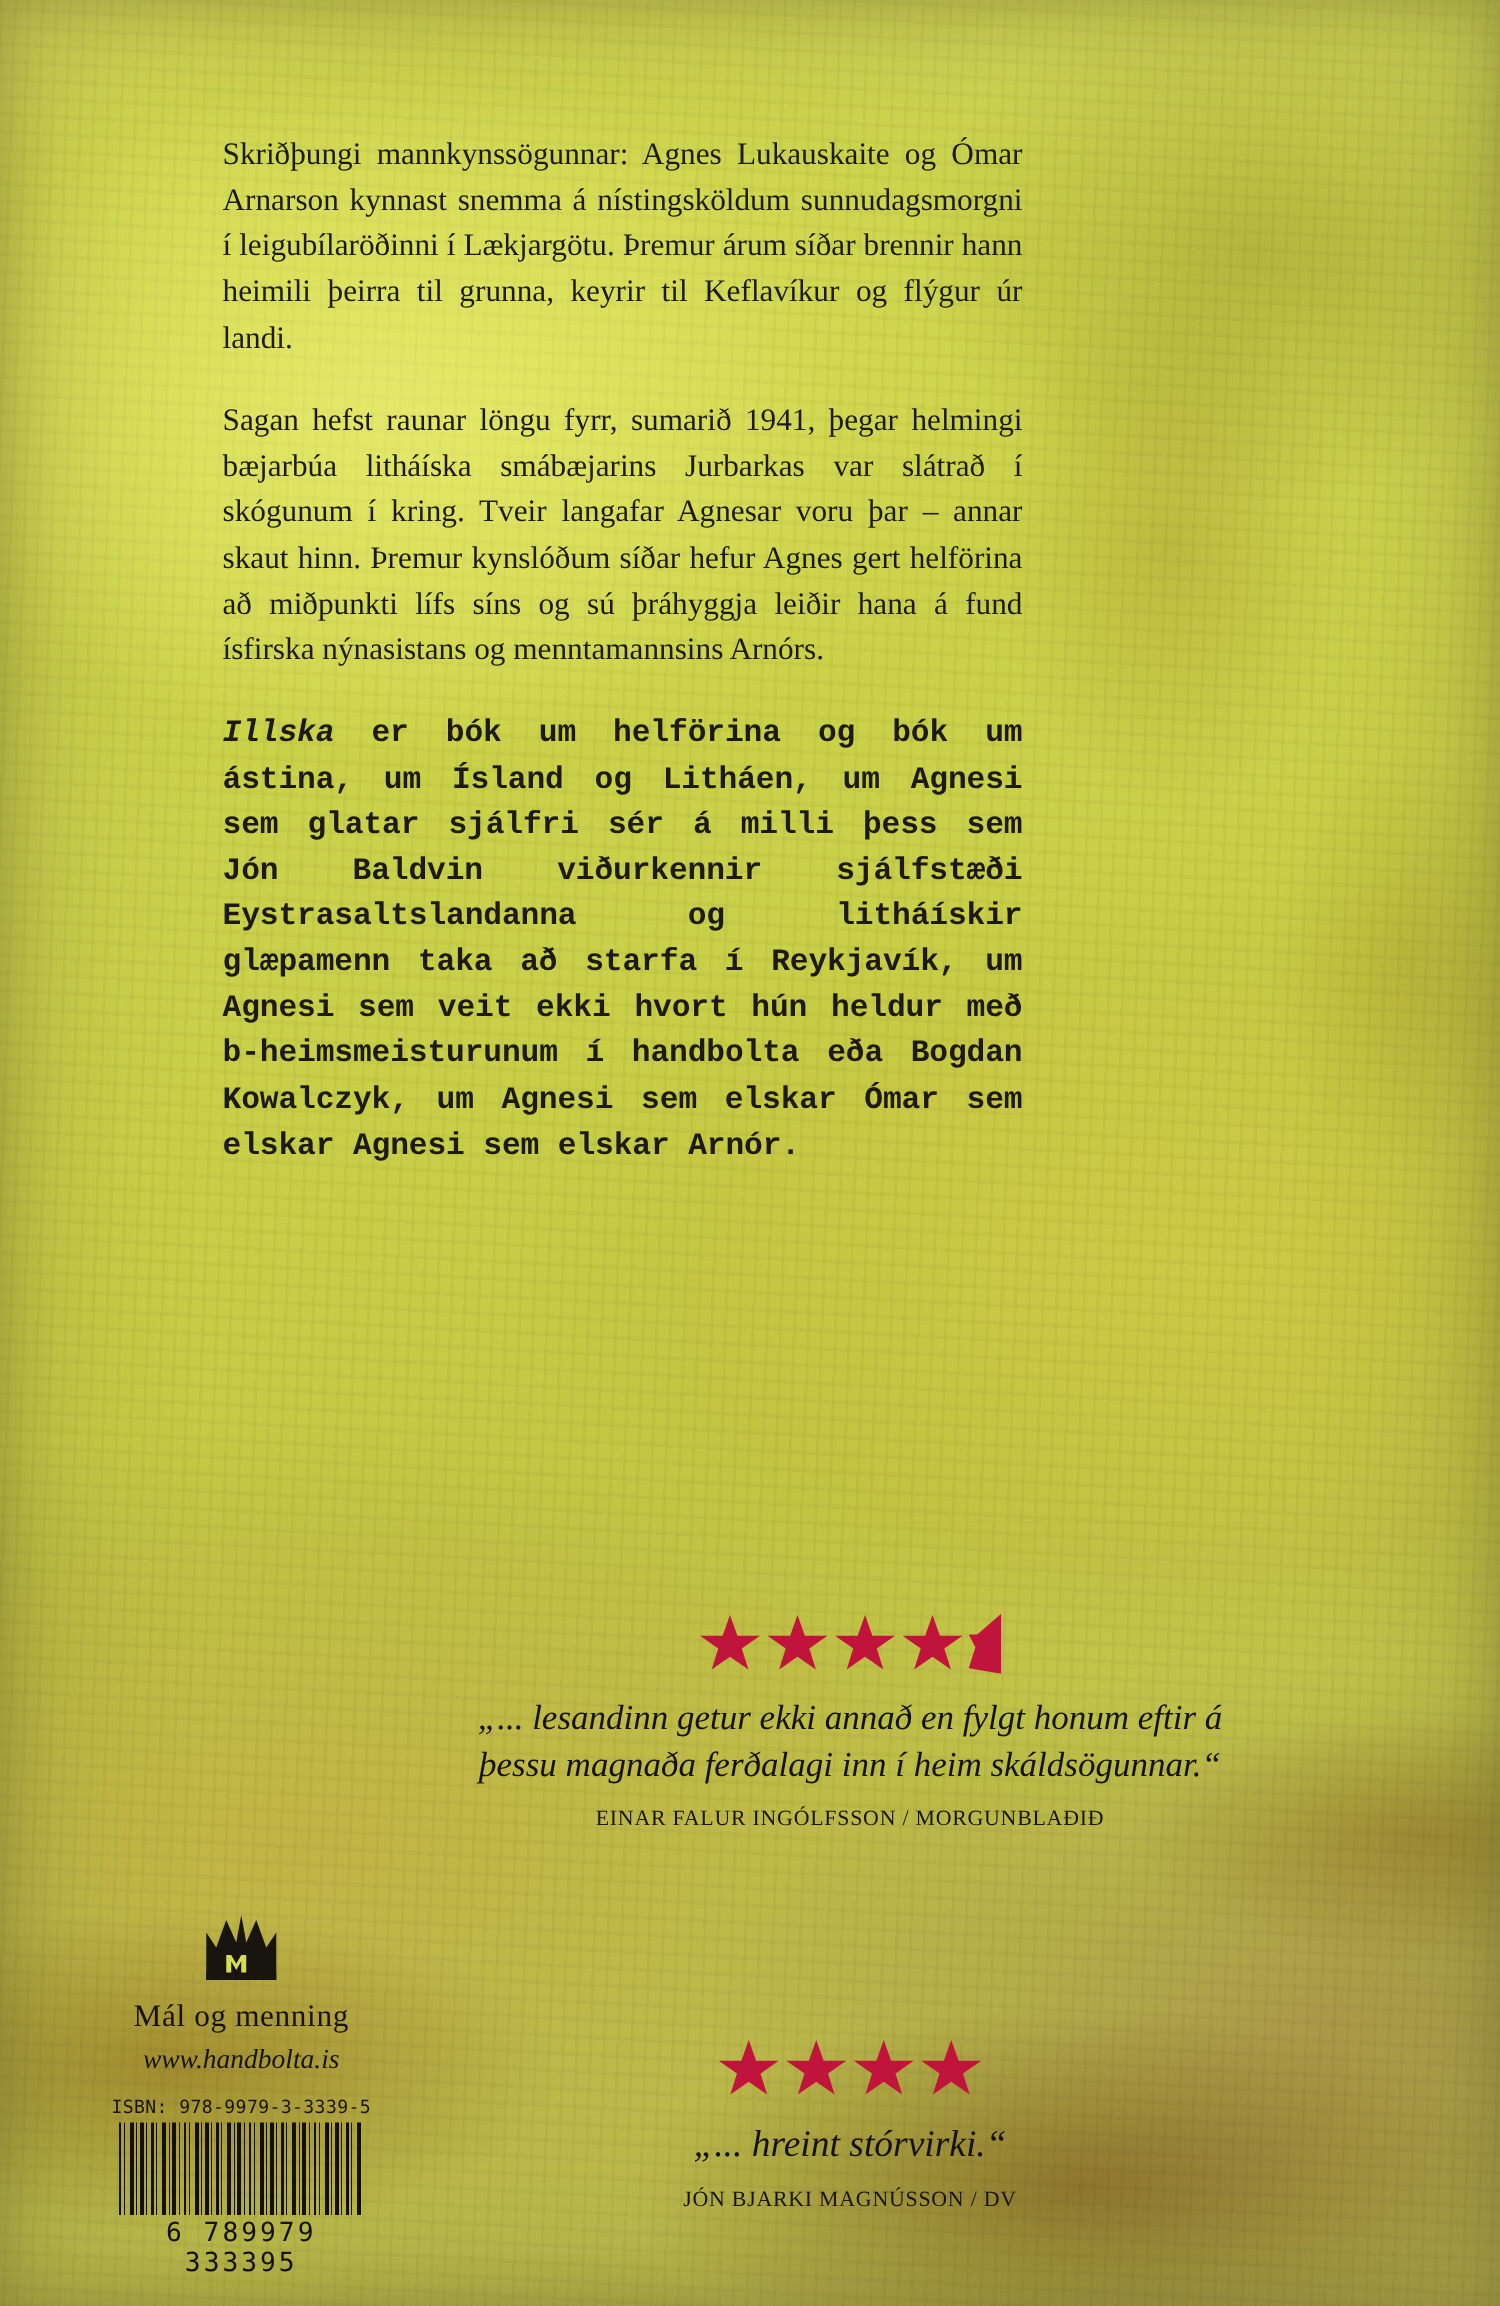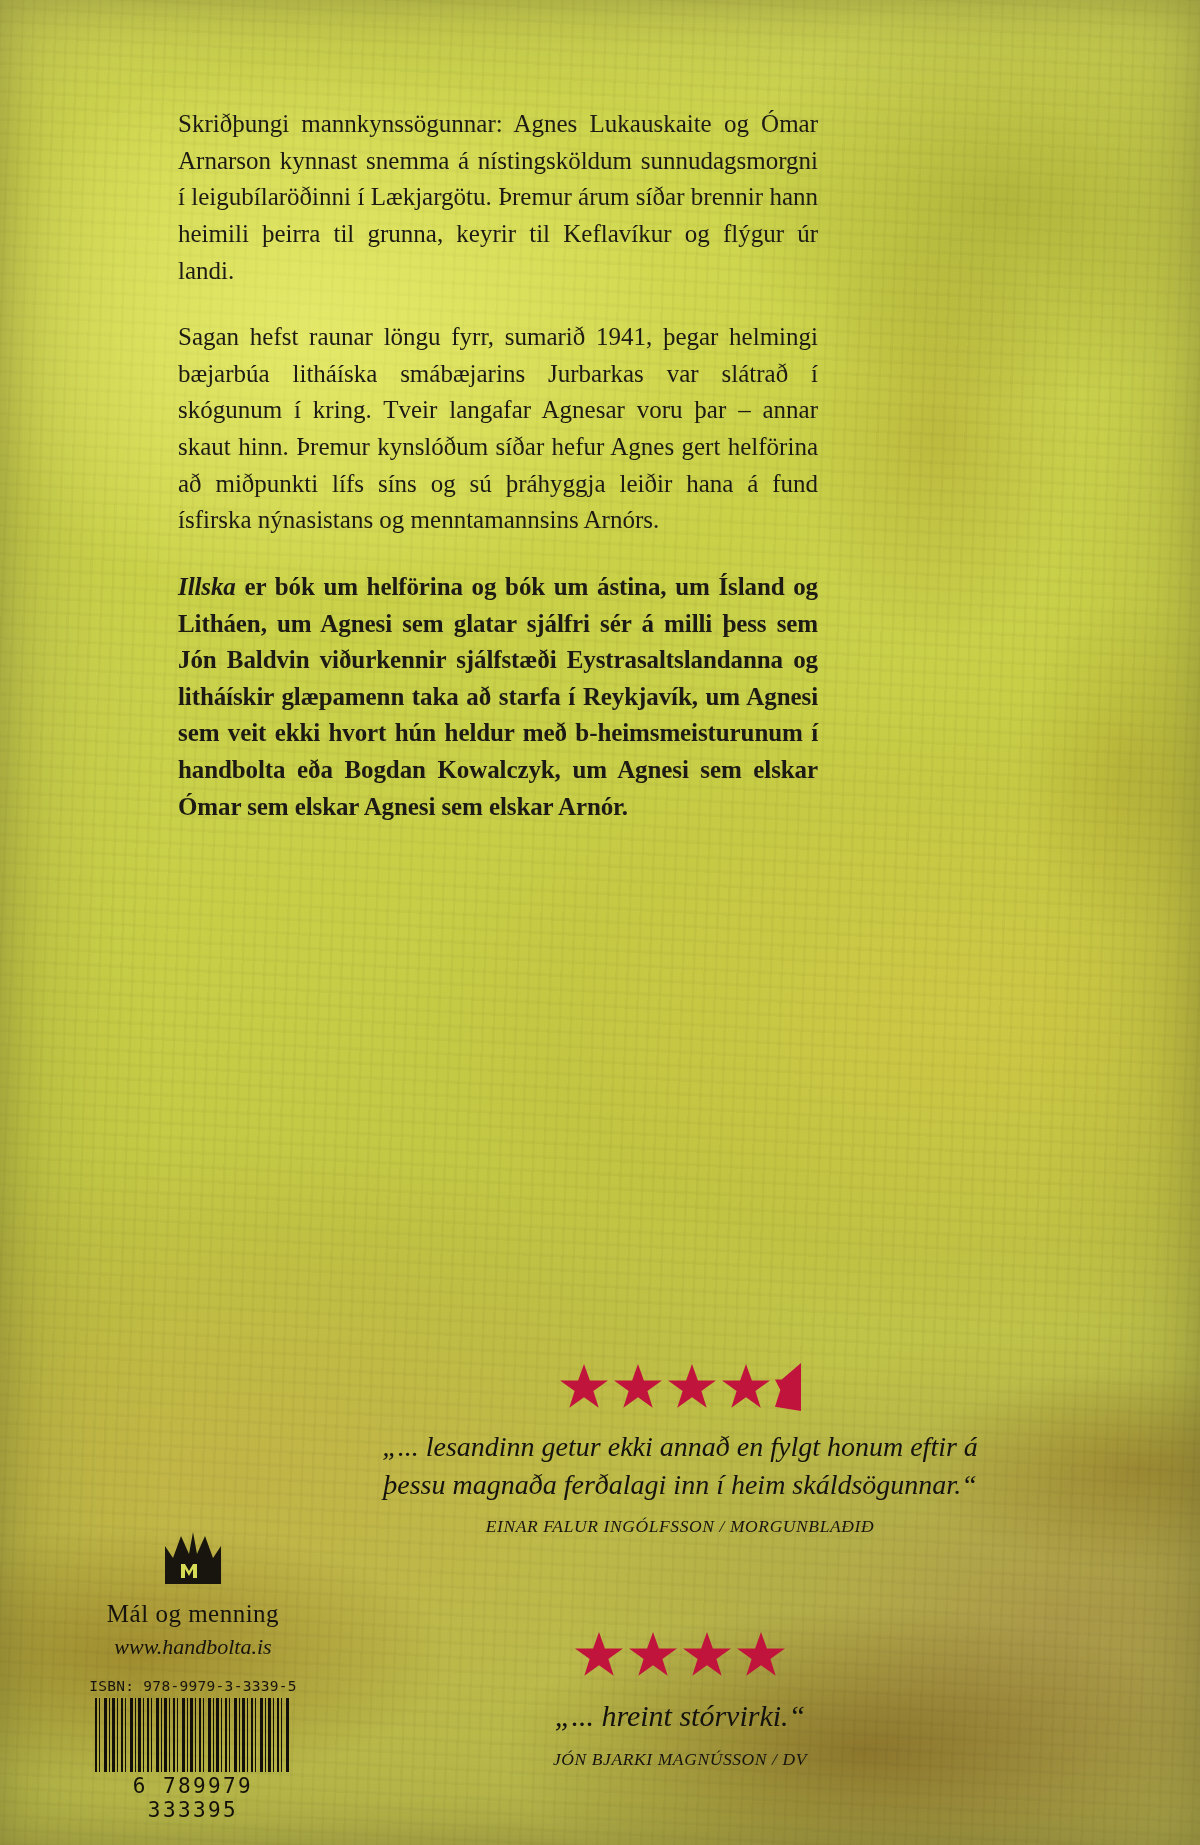--- a/index.html
+++ b/index.html
@@ -90,34 +90,35 @@
     text-align: justify;
     text-justify: inter-word;
     -webkit-hyphens: manual;
     hyphens: manual;
   }
   .blurb p:last-child { margin-bottom: 0; }
 
   .blurb p.bold {
     font-weight: bold;
     letter-spacing: -0.1px;
+    font-family: Liberation Mono, monospace;
   }
   .blurb p.bold .ital {
     font-style: italic;
     font-weight: bold;
   }
 
   
   .review-block {
     position: absolute;
     left: 380px;
     width: 600px;
     text-align: center;
   }
-  .review-1 { top: 1364px; }
+  .review-1 { top: 1292px; }
   .review-2 { top: 1632px; }
 
   .stars {
     font-size: 0;
     line-height: 0;
     margin-bottom: 16px;
     white-space: nowrap;
   }
   .star {
     display: inline-block;
@@ -143,21 +144,20 @@
   }
   .quote-2 { font-size: 30px; margin-bottom: 12px; }
 
   .attrib {
     font-size: 17.5px;
     letter-spacing: 0.6px;
     color: #16140d;
     font-variant: small-caps;
     text-transform: uppercase;
     margin: 12px;
-    font-style: italic;
   }
 
   
   .publisher {
     position: absolute;
     left: 48px;
     top: 1528px;
     width: 290px;
     text-align: center;
   }

